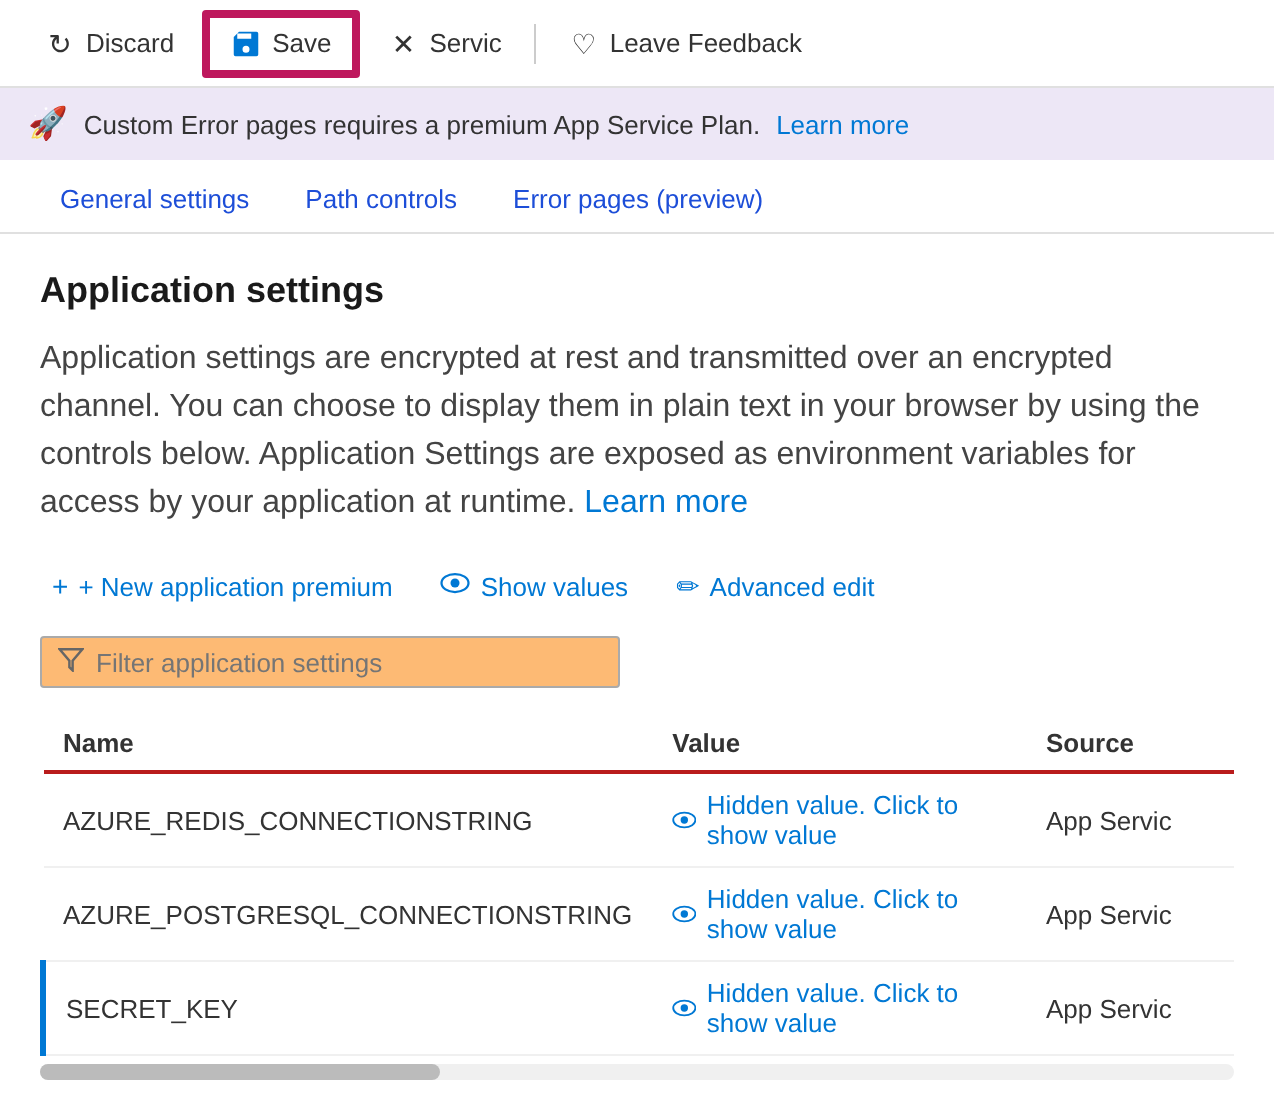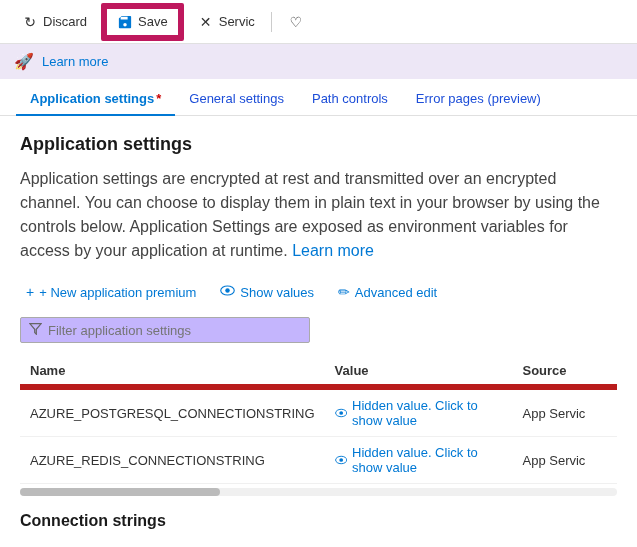--- a/index.html
+++ b/index.html
@@ -28,21 +28,21 @@
       gap: 5px;
       padding: 5px 10px;
       border: none;
       background: transparent;
       cursor: pointer;
       font-size: 13px;
       color: #333;
       border-radius: 2px;
     }
     .toolbar-btn.save-highlighted {
-      border: 6px solid #be185d;
+      border: 4px solid #be185d;
       border-radius: 2px;
     }
     .toolbar-btn .btn-icon {
       width: 16px;
       height: 16px;
       display: inline-flex;
       align-items: center;
       justify-content: center;
       font-size: 14px;
     }
@@ -148,39 +148,39 @@
       margin-bottom: 14px;
     }
     .filter-input-wrap {
       display: flex;
       align-items: center;
       border: 1px solid #aaa;
       border-radius: 2px;
       padding: 4px 8px;
       width: 290px;
       gap: 6px;
-      background: #c4b5fd;
+      background: #fdba74;
     }
     .filter-input-wrap input {
       border: none;
       outline: none;
       font-size: 13px;
       width: 100%;
       color: #555;
       background: transparent;
     }
     .filter-icon { color: #666; font-size: 13px; }
 
     
     .settings-table {
       width: 100%;
       border-collapse: collapse;
     }
     .settings-table thead tr {
-      border-bottom: 6px solid #b91c1c;
+      border-bottom: 2px solid #b91c1c;
     }
     .settings-table th {
       text-align: left;
       padding: 6px 10px;
       font-size: 13px;
       font-weight: 600;
       color: #333;
     }
     .settings-table td {
       padding: 8px 10px;
@@ -241,32 +241,31 @@
     </span>
     <span>Save</span>
   </button>
   <button class="toolbar-btn">
     <span class="btn-icon">✕</span>
     <span>Servic</span>
   </button>
   <div class="toolbar-divider"></div>
   <button class="toolbar-btn">
     <span class="btn-icon">♡</span>
+    <span>Leave Feedback</span>
   </button>
 </div>
 
 <div class="info-banner">
   <span class="rocket-icon">🚀</span>
+  <span>Custom Error pages requires a premium App Service Plan.</span>
   <a href="#">Learn more</a>
 </div>
 
 <div class="tabs">
-  <div class="tab active">
-    <span>Application settings</span><span class="required-star">*</span>
-  </div>
   <div class="tab">
     <span>General settings</span>
   </div>
   <div class="tab">
     <span>Path controls</span>
   </div>
   <div class="tab">
     <span>Error pages (preview)</span>
   </div>
 </div>
@@ -313,34 +312,47 @@
   <table class="settings-table">
     <thead>
       <tr>
         <th class="col-name">Name</th>
         <th class="col-value">Value</th>
         <th class="col-source">Source</th>
       </tr>
     </thead>
     <tbody id="table-body">
     <tr>
+          <td>AZURE_REDIS_CONNECTIONSTRING</td>
+          <td>
+            <div class="hidden-value">
+      <svg width="16" height="12" viewBox="0 0 20 14" fill="none" stroke="#0078d4" stroke-width="1.5">
+        <ellipse cx="10" cy="7" rx="9" ry="6"></ellipse>
+        <circle cx="10" cy="7" r="3" fill="#0078d4" stroke="none"></circle>
+      </svg>
+      <span style="color:#0078d4;font-size:13px;">Hidden value. Click to show value</span>
+    </div>
+          </td>
+          <td>App Servic</td>
+        </tr>
+        <tr>
           <td>AZURE_POSTGRESQL_CONNECTIONSTRING</td>
           <td>
             <div class="hidden-value">
       <svg width="16" height="12" viewBox="0 0 20 14" fill="none" stroke="#0078d4" stroke-width="1.5">
         <ellipse cx="10" cy="7" rx="9" ry="6"></ellipse>
         <circle cx="10" cy="7" r="3" fill="#0078d4" stroke="none"></circle>
       </svg>
       <span style="color:#0078d4;font-size:13px;">Hidden value. Click to show value</span>
     </div>
           </td>
           <td>App Servic</td>
         </tr>
-        <tr>
-          <td>AZURE_REDIS_CONNECTIONSTRING</td>
+        <tr class="selected" style="border-left: 3px solid rgb(0, 120, 212);">
+          <td>SECRET_KEY</td>
           <td>
             <div class="hidden-value">
       <svg width="16" height="12" viewBox="0 0 20 14" fill="none" stroke="#0078d4" stroke-width="1.5">
         <ellipse cx="10" cy="7" rx="9" ry="6"></ellipse>
         <circle cx="10" cy="7" r="3" fill="#0078d4" stroke="none"></circle>
       </svg>
       <span style="color:#0078d4;font-size:13px;">Hidden value. Click to show value</span>
     </div>
           </td>
           <td>App Servic</td>

